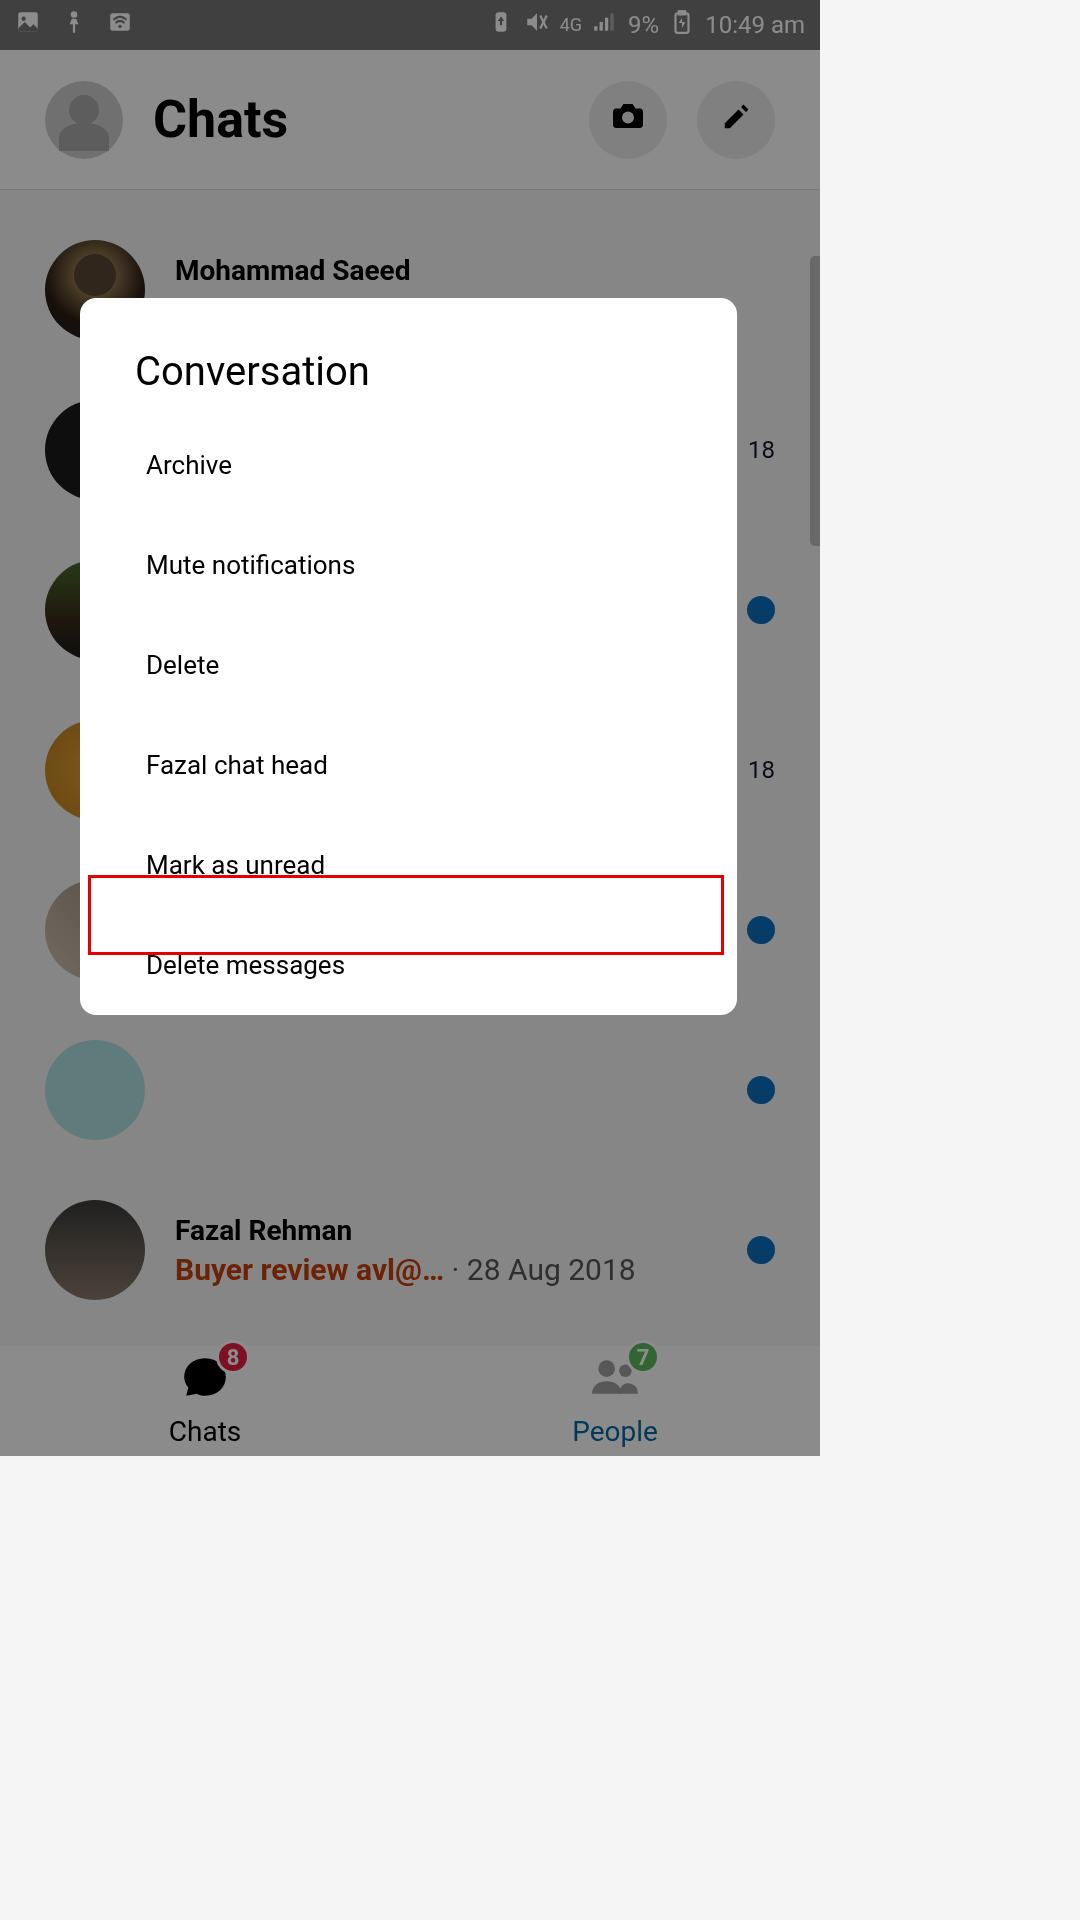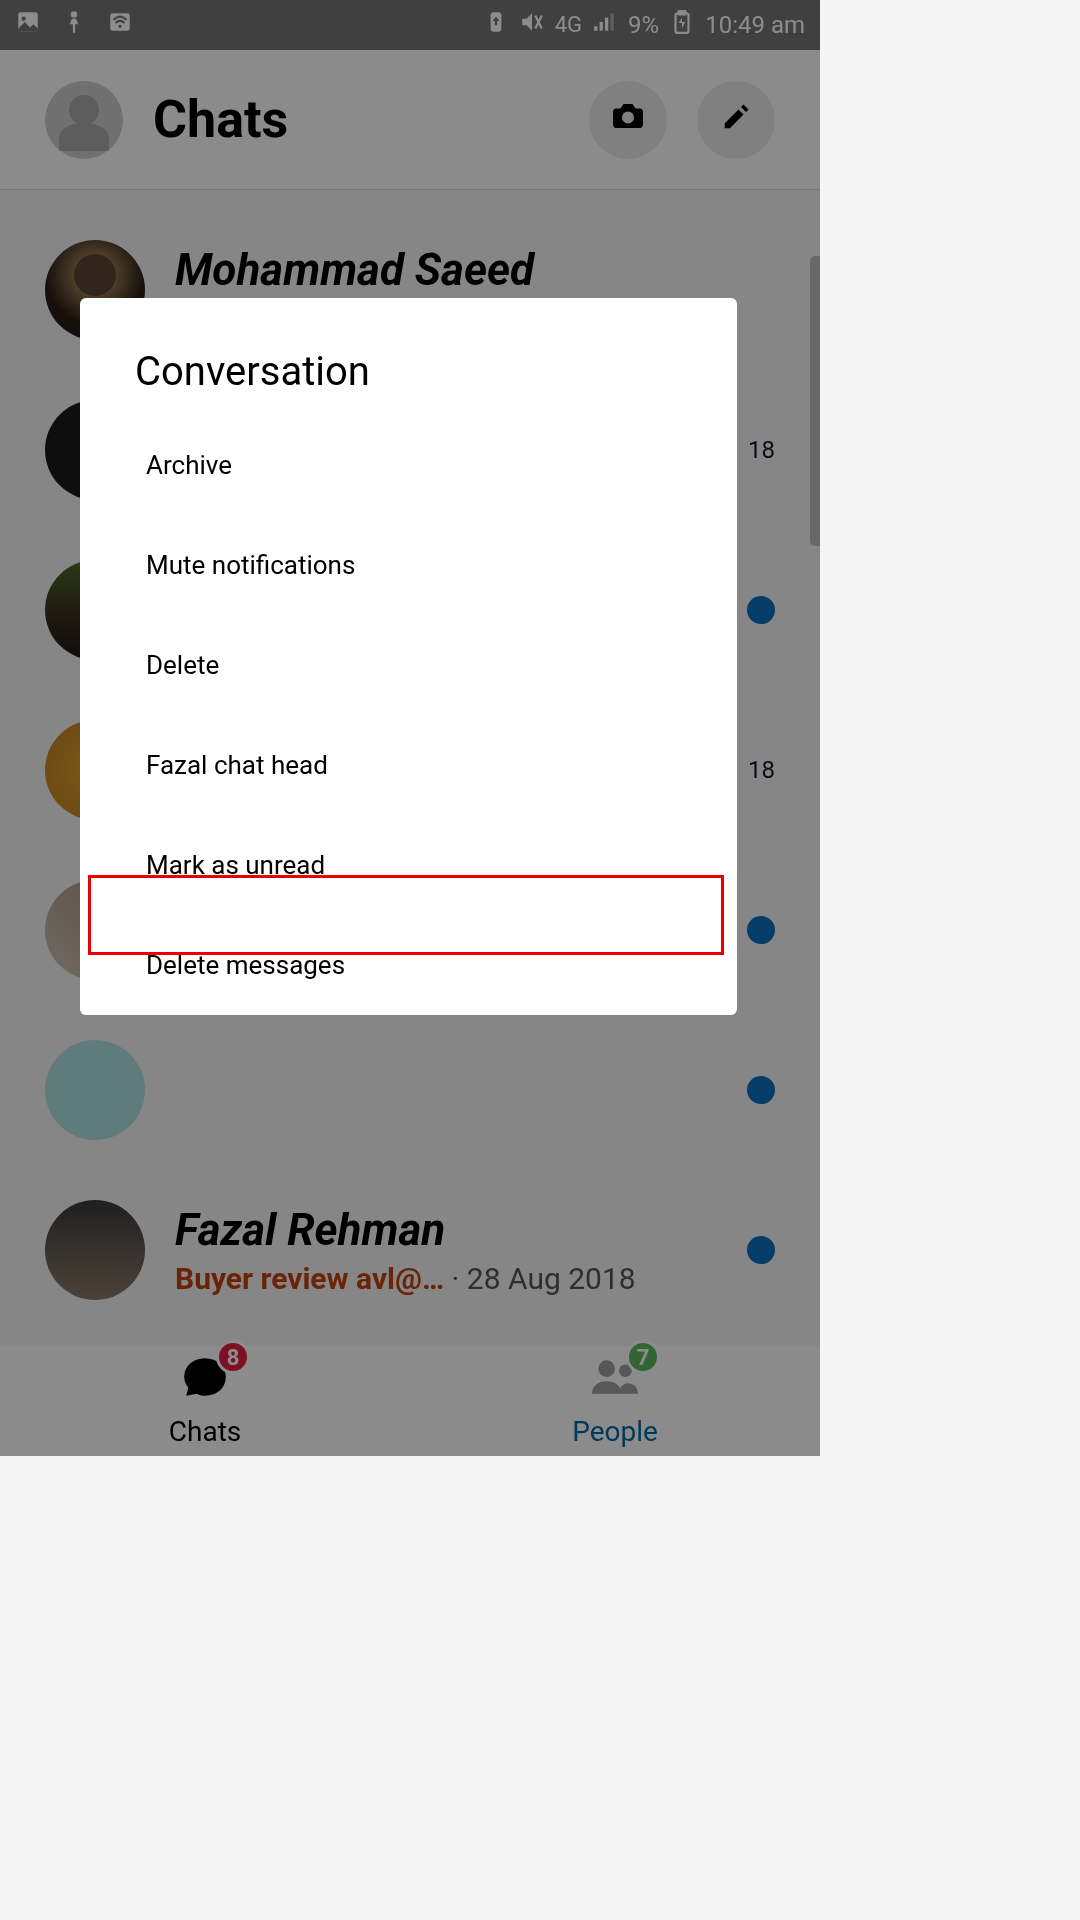--- a/index.html
+++ b/index.html
@@ -105,27 +105,26 @@
     .avatar.a3{background: linear-gradient(180deg,#4a6b2a 0%, #3a2a1a 60%, #1a1a1a 100%);}
     .avatar.a4{background: radial-gradient(circle,#e0a030 0%, #c08020 100%);}
     .avatar.a5{background: linear-gradient(45deg,#d0c0b0,#a09080);}
     .avatar.a6{background:#b0e0e0;}
     .avatar.a7{background: linear-gradient(180deg,#3a3a3a 0%, #8a7a6a 100%);}
     .chat-text {
       flex: 1;
       min-width: 0;
     }
     .chat-name {
-      font-size: 44px;
+      font-size: 28px;
       font-weight: 700;
       margin-bottom: 5px;
       white-space: nowrap;
       overflow: hidden;
       text-overflow: ellipsis;
-      font-style: italic;
     }
     .chat-preview {
       font-size: 30px;
       color: #555;
       white-space: nowrap;
       overflow: hidden;
       text-overflow: ellipsis;
     }
     .chat-preview .bold{font-weight:700;color:#c2410c}
     .chat-meta {
@@ -196,21 +195,21 @@
       position: absolute;
       inset: 0;
       background: rgba(0,0,0,0.45);
     }
     .modal {
       position: absolute;
       left: 80px;
       top: 298px;
       width: 657px;
       background: white;
-      border-radius: 6px;
+      border-radius: 16px;
       padding: 0;
     }
     .modal-title {
       font-size: 40px;
       font-weight: 400;
       padding: 50px 55px 20px;
     }
     .modal-item {
       font-size: 26px;
       padding: 35px 66px;
@@ -269,21 +268,21 @@
           <path d="M12 7 L9 11 L11 11 L11 15 L13 15 L13 11 L15 11 Z" fill="#757575"></path>
         </svg>
     </span>
     <span>
       <svg class="status-icon" viewBox="0 0 24 24" fill="white">
           <path d="M3 9 L7 9 L12 4 L12 20 L7 15 L3 15 Z"></path>
           <line x1="15" y1="6" x2="21" y2="18" stroke="white" stroke-width="2"></line>
           <line x1="21" y1="6" x2="15" y2="18" stroke="white" stroke-width="2"></line>
         </svg>
     </span>
-    <span style="font-size:22px;line-height:1">4G</span>
+    <span style="font-size:18px;line-height:1">4G</span>
     <span>
       <svg class="status-icon" viewBox="0 0 24 24" fill="white">
           <rect x="2" y="16" width="3" height="4"></rect>
           <rect x="7" y="12" width="3" height="8"></rect>
           <rect x="12" y="8" width="3" height="12"></rect>
           <rect x="17" y="4" width="3" height="16" opacity="0.4"></rect>
         </svg>
     </span>
     <span>9%</span>
     <span>

